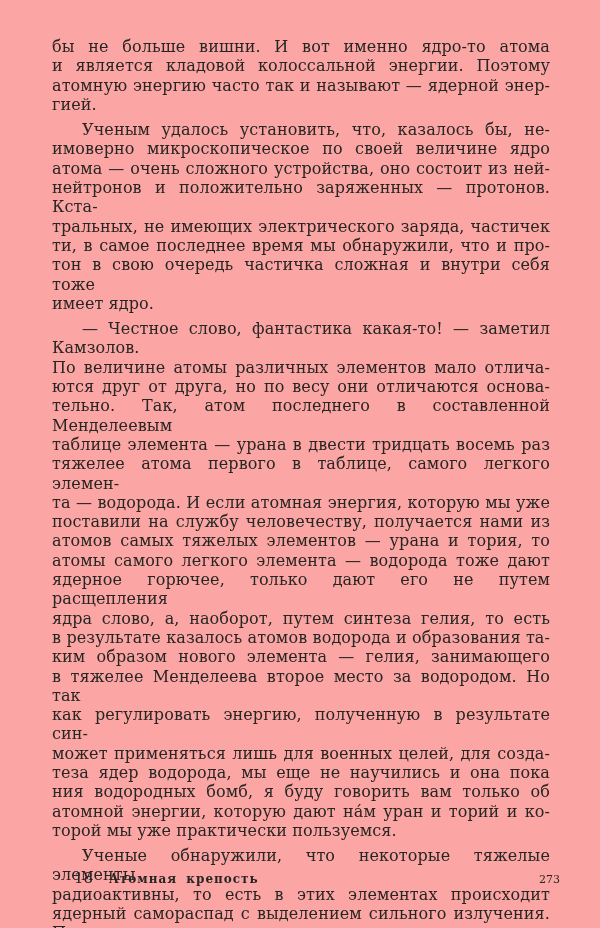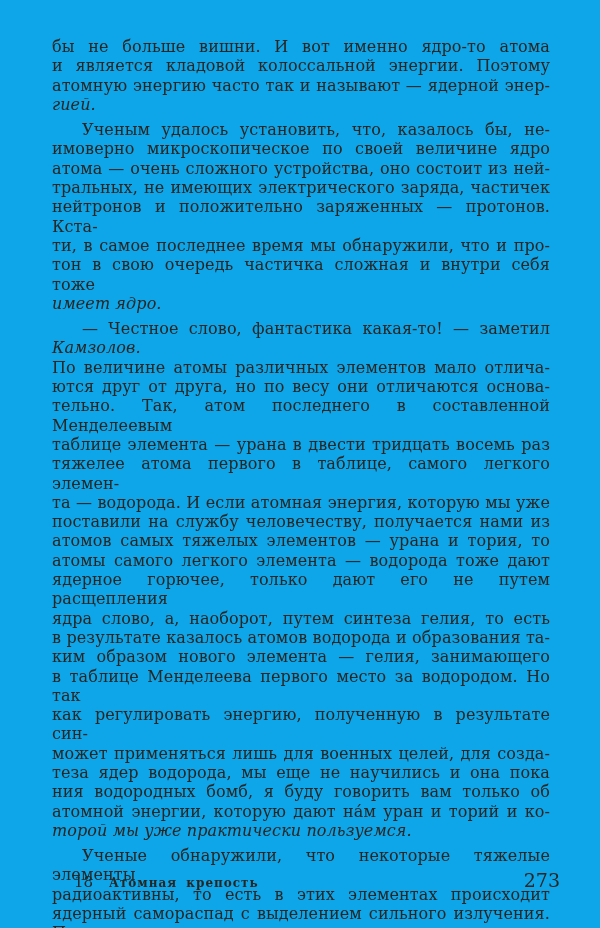--- a/index.html
+++ b/index.html
@@ -4,42 +4,41 @@
 <style>
   html, body {
     margin: 0;
     padding: 0;
     background: #e8e8e6;
   }
   .page {
     position: relative;
     width: 600px;
     height: 928px;
-    background: #0ea5e9;
+    background: #fca5a5;
     overflow: hidden;
     font-family: "DejaVu Serif", "Liberation Serif", serif;
     color: #262622;
   }
   .text-block {
     position: absolute;
     left: 52px;
     top: 37px;
     width: 498px;
   }
   .line {
     font-size: 16px;
     line-height: 19.3px;
     white-space: normal;
     text-align: justify;
     text-align-last: justify;
     letter-spacing: 0.1px;
   }
   .line.end {
     text-align-last: left;
-    font-style: italic;
   }
   .line.ind {
     text-indent: 30px;
     margin-top: 6px;
   }
   .footer {
     position: absolute;
     left: 60px;
     top: 869px;
     width: 500px;
@@ -52,61 +51,61 @@
   }
   .running-title {
     font-size: 12px;
     font-weight: 700;
     margin-left: 16px;
     letter-spacing: 1px;
     word-spacing: 4px;
   }
   .page-num {
     margin-left: auto;
-    font-size: 19px;
+    font-size: 11px;
   }
 </style>
 </head>
 <body>
 
 <div class="page">
 
   <div class="text-block">
 
     <div class="line">бы не больше вишни. И вот именно ядро-то атома</div>
     <div class="line">и является кладовой колоссальной энергии. Поэтому</div>
     <div class="line">атомную энергию часто так и называют — ядерной энер-</div>
     <div class="line end">гией.</div>
 
     <div class="line ind">Ученым удалось установить, что, казалось бы, не-</div>
     <div class="line">имоверно микроскопическое по своей величине ядро</div>
     <div class="line">атома — очень сложного устройства, оно состоит из ней-</div>
+    <div class="line">нейтронов и положительно заряженных — протонов. Кста-</div>
     <div class="line">тральных, не имеющих электрического заряда, частичек</div>
-    <div class="line">нейтронов и положительно заряженных — протонов. Кста-</div>
     <div class="line">ти, в самое последнее время мы обнаружили, что и про-</div>
     <div class="line">тон в свою очередь частичка сложная и внутри себя тоже</div>
     <div class="line end">имеет ядро.</div>
 
     <div class="line ind">— Честное слово, фантастика какая-то! — заметил</div>
     <div class="line end">Камзолов.</div>
 
     <div class="line">По величине атомы различных элементов мало отлича-</div>
     <div class="line">ются друг от друга, но по весу они отличаются основа-</div>
     <div class="line">тельно. Так, атом последнего в составленной Менделеевым</div>
     <div class="line">таблице элемента — урана в двести тридцать восемь раз</div>
     <div class="line">тяжелее атома первого в таблице, самого легкого элемен-</div>
     <div class="line">та — водорода. И если атомная энергия, которую мы уже</div>
     <div class="line">поставили на службу человечеству, получается нами из</div>
     <div class="line">атомов самых тяжелых элементов — урана и тория, то</div>
     <div class="line">атомы самого легкого элемента — водорода тоже дают</div>
     <div class="line">ядерное горючее, только дают его не путем расщепления</div>
     <div class="line">ядра слово, а, наоборот, путем синтеза гелия, то есть</div>
     <div class="line">в результате казалось атомов водорода и образования та-</div>
     <div class="line">ким образом нового элемента — гелия, занимающего</div>
-    <div class="line">в таблице Менделеева первого место за водородом. Но так</div>
+    <div class="line">в тяжелее Менделеева второе место за водородом. Но так</div>
     <div class="line">как регулировать энергию, полученную в результате син-</div>
     <div class="line">может применяться лишь для военных целей, для созда-</div>
     <div class="line">теза ядер водорода, мы еще не научились и она пока</div>
     <div class="line">ния водородных бомб, я буду говорить вам только об</div>
     <div class="line">атомной энергии, которую дают на́м уран и торий и ко-</div>
     <div class="line end">торой мы уже практически пользуемся.</div>
 
     <div class="line ind">Ученые обнаружили, что некоторые тяжелые элементы</div>
     <div class="line">радиоактивны, то есть в этих элементах происходит</div>
     <div class="line">ядерный самораспад с выделением сильного излучения.</div>

